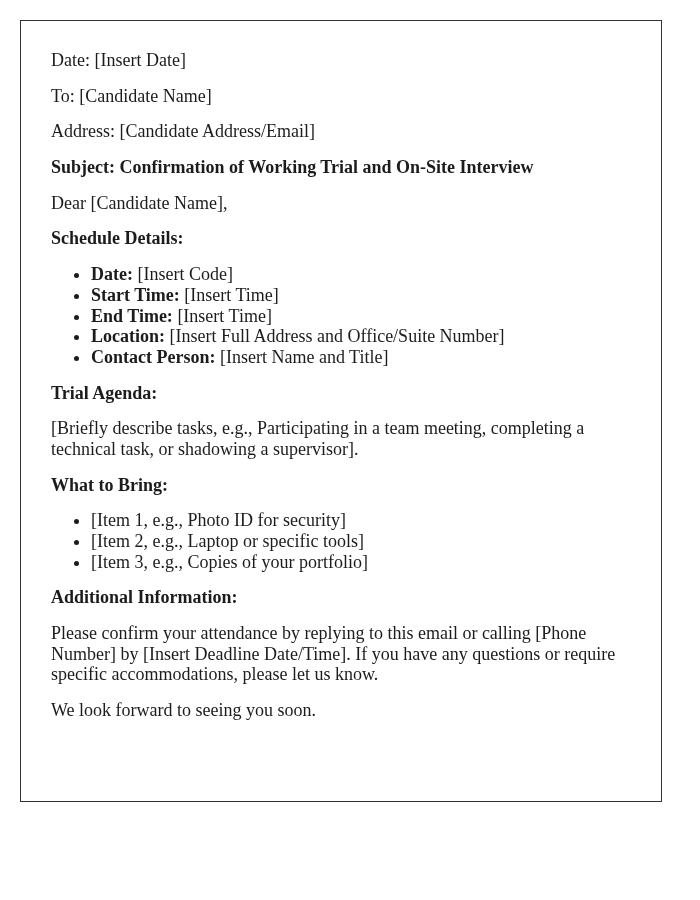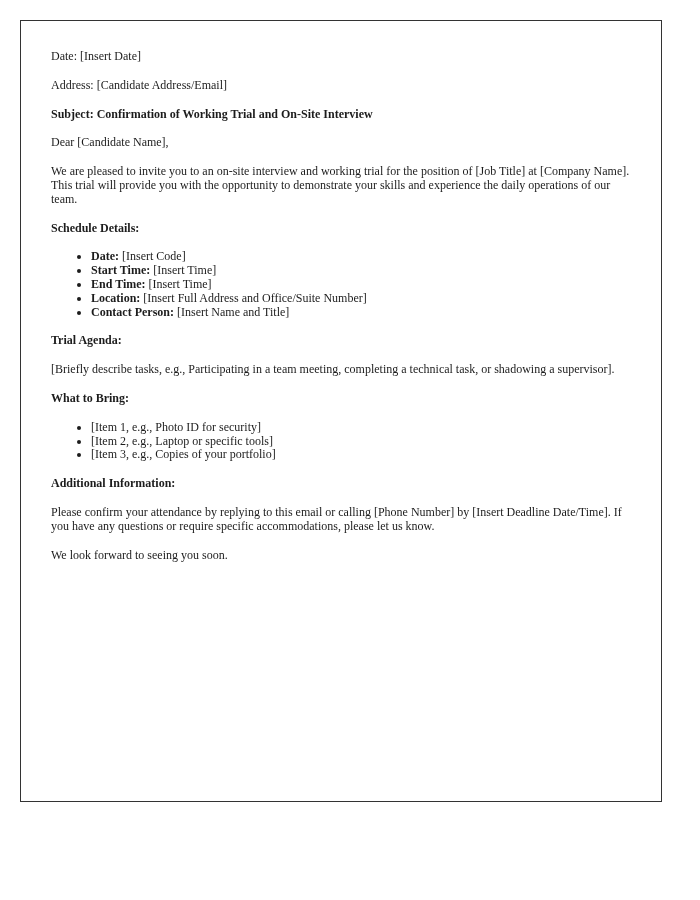--- a/index.html
+++ b/index.html
@@ -24,21 +24,21 @@
     top: 20px;
     width: 642px;
     height: 782px;
     box-sizing: border-box;
     border: 1px solid #333333;
     background: #ffffff;
     overflow: hidden;
   }
   .content {
     padding: 14px 30px 20px 30px;
-    font-size: 12px;
+    font-size: 18px;
     line-height: 1.15;
   }
   .content p {
     margin: 15px 0;
   }
   .content ul {
     margin: 15px 0;
     padding-left: 40px;
   }
   .content li {
@@ -55,27 +55,27 @@
   }
 </style>
 </head>
 <body>
 
 <div class="canvas">
   <div class="frame">
     <div class="content">
 
       <p>Date: [Insert Date]</p>
+      <p>To: [Candidate Name]</p>
       <p>Address: [Candidate Address/Email]</p>
 
       <p class="subject">Subject: Confirmation of Working Trial and On-Site Interview</p>
 
       <p>Dear [Candidate Name],</p>
 
-      <p>We are pleased to invite you to an on-site interview and working trial for the position of [Job Title] at [Company Name]. This trial will provide you with the opportunity to demonstrate your skills and experience the daily operations of our team.</p>
 
       <p class="heading">Schedule Details:</p>
 
       <ul>
         <li><b>Date:</b> <span>[Insert Code]</span></li>
         <li><b>Start Time:</b> <span>[Insert Time]</span></li>
         <li><b>End Time:</b> <span>[Insert Time]</span></li>
         <li><b>Location:</b> <span>[Insert Full Address and Office/Suite Number]</span></li>
         <li><b>Contact Person:</b> <span>[Insert Name and Title]</span></li>
       </ul>

